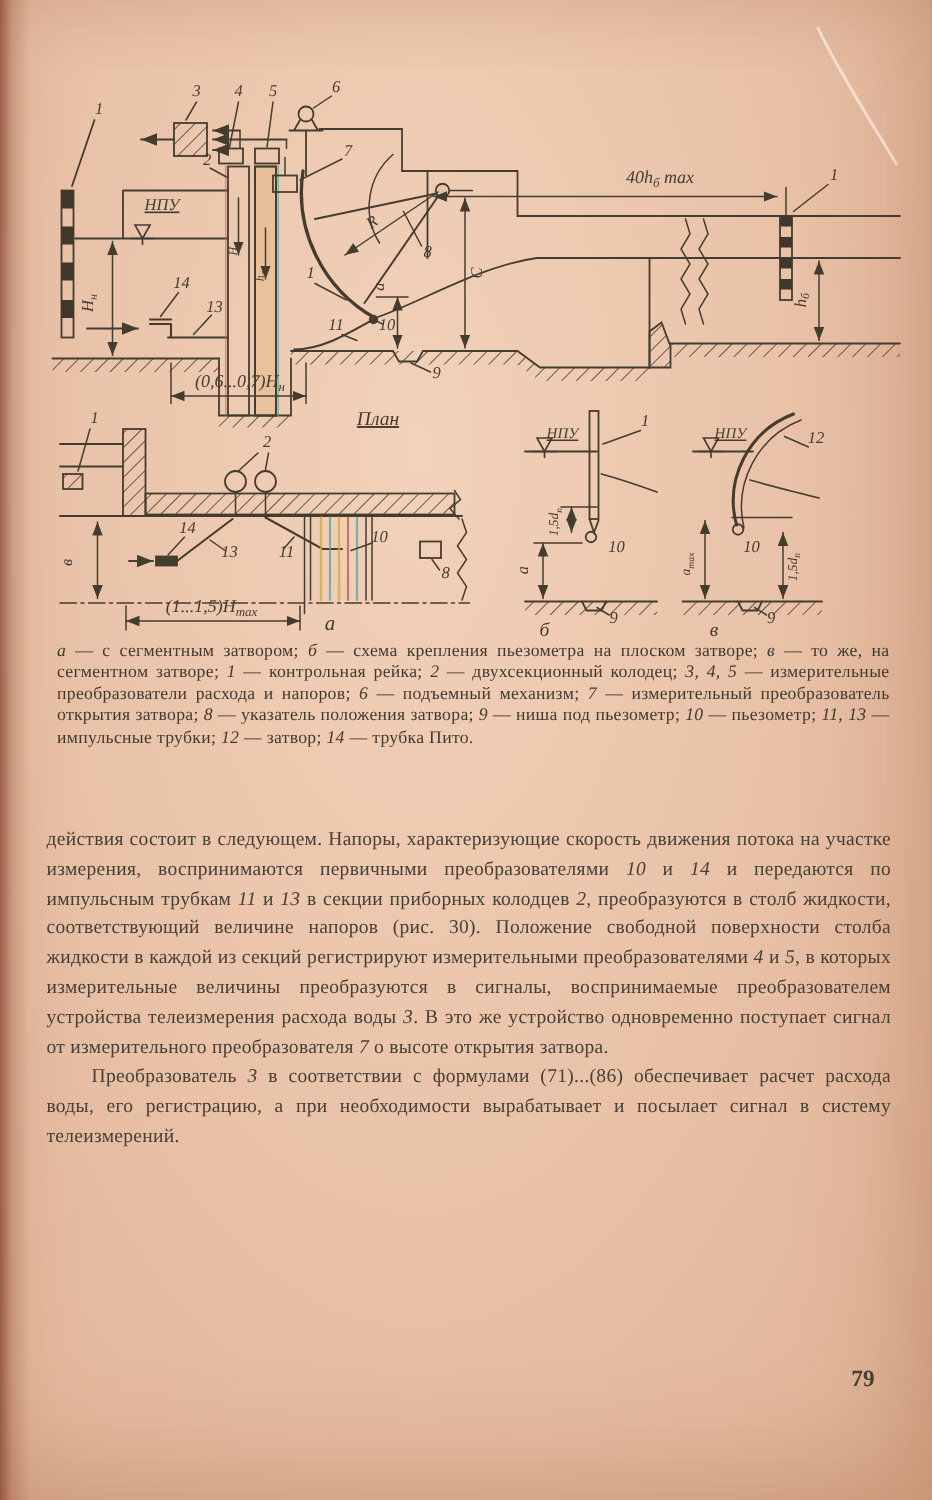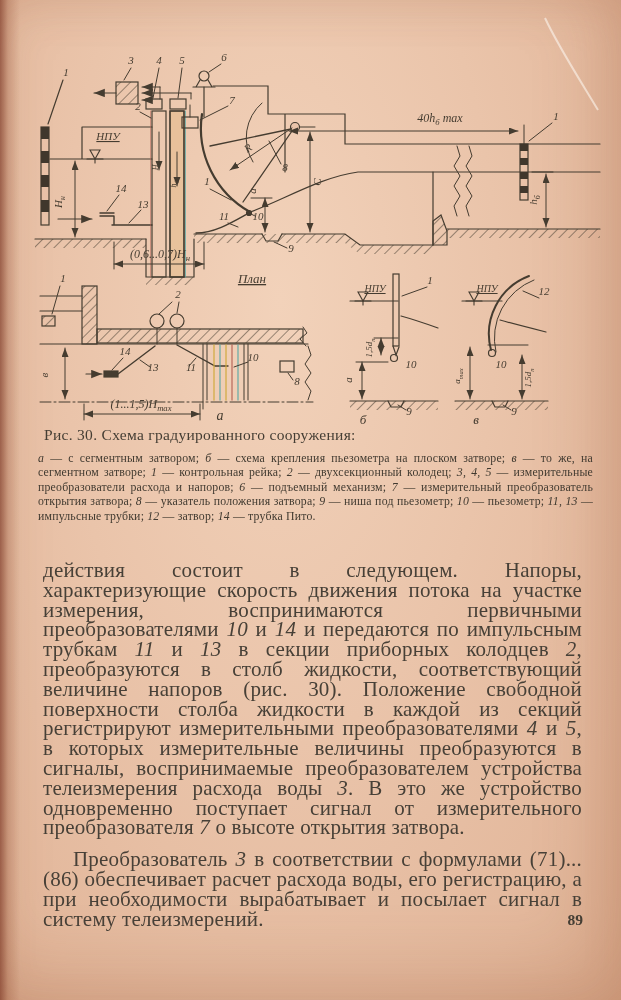--- a/index.html
+++ b/index.html
@@ -23,21 +23,21 @@
     font-style:italic;fill:#453c30;text-anchor:middle;
   }
   .caption{position:absolute;left:38px;right:28px;top:426px;}
   .caption-title{font-size:15.5px;letter-spacing:.3px;color:#453e34;margin:0 0 7px 6px;}
   .caption-legend{
     font-size:11.8px;font-weight:normal;line-height:14.4px;text-align:justify;
     color:#413a30;letter-spacing:.2px;
   }
   .bodytext{position:absolute;left:31px;right:27px;top:549px;}
   .para{
-    margin:12px;font-size:21px;line-height:19.8px;text-align:justify;
+    margin:0;font-size:13px;line-height:19.8px;text-align:justify;
     color:#474037;letter-spacing:.2px;
   }
   .para.indent{text-indent:30px;}
   .it{font-style:italic;}
   .pageno{
     position:absolute;top:911px;right:38px;
     font-size:15.5px;font-weight:bold;color:#453e34;
   }
 </style>
 </head>
@@ -334,23 +334,22 @@
           <text x="501" y="354" font-size="11"><tspan>10</tspan></text>
           <text x="460" y="362" font-size="9" transform="rotate(-90 460 362)"><tspan>a</tspan><tspan font-size="6.4799999999999995" dy="2.5">max</tspan></text>
           <text x="531" y="364" font-size="9" transform="rotate(-90 531 364)"><tspan>1,5d</tspan><tspan font-size="6.4799999999999995" dy="2.5">п</tspan></text>
           <text x="514" y="401" font-size="11"><tspan>9</tspan></text>
           <text x="476" y="410" font-size="13"><tspan>в</tspan></text>
         </g>
     </svg>
   </div>
 
   <div class="caption">
-    <p class="caption-title">Рис. 30. Схема градуированного сооружения:</p>
     <div class="caption-legend"><span class="it">а</span><span> — с сегментным затвором; </span><span class="it">б</span><span> — схема крепления пьезометра на плоском затворе; </span><span class="it">в</span><span> — то же, на сегментном затворе; </span><span class="it">1</span><span> — контрольная рейка; </span><span class="it">2</span><span> — двухсекционный колодец; </span><span class="it">3, 4, 5</span><span> — измерительные преобразователи расхода и напоров; </span><span class="it">6</span><span> — подъемный механизм; </span><span class="it">7</span><span> — измерительный преобразователь открытия затвора; </span><span class="it">8</span><span> — указатель положения затвора; </span><span class="it">9</span><span> — ниша под пьезометр; </span><span class="it">10</span><span> — пьезометр; </span><span class="it">11, 13</span><span> — импульсные трубки; </span><span class="it">12</span><span> — затвор; </span><span class="it">14</span><span> — трубка Пито.</span></div>
   </div>
 
   <div class="bodytext">
     <p class="para"><span>действия состоит в следующем. Напоры, характеризующие скорость движения потока на участке измерения, воспринимаются первичными преобразователями </span><span class="it">10</span><span> и </span><span class="it">14</span><span> и передаются по импульсным трубкам </span><span class="it">11</span><span> и </span><span class="it">13</span><span> в секции приборных колодцев </span><span class="it">2</span><span>, преобразуются в столб жидкости, соответствующий величине напоров (рис. 30). Положение свободной поверхности столба жидкости в каждой из секций регистрируют измерительными преобразователями </span><span class="it">4</span><span> и </span><span class="it">5</span><span>, в которых измерительные величины преобразуются в сигналы, воспринимаемые преобразователем устройства телеизмерения расхода воды </span><span class="it">3</span><span>. В это же устройство одновременно поступает сигнал от измерительного преобразователя </span><span class="it">7</span><span> о высоте открытия затвора.</span></p>
     <p class="para indent"><span>Преобразователь </span><span class="it">3</span><span> в соответствии с формулами (71)...(86) обеспечивает расчет расхода воды, его регистрацию, а при необходимости вырабатывает и посылает сигнал в систему телеизмерений.</span></p>
   </div>
 
-  <div class="pageno">89</div>
+  <div class="pageno">79</div>
 </div>
 
 </body></html>

